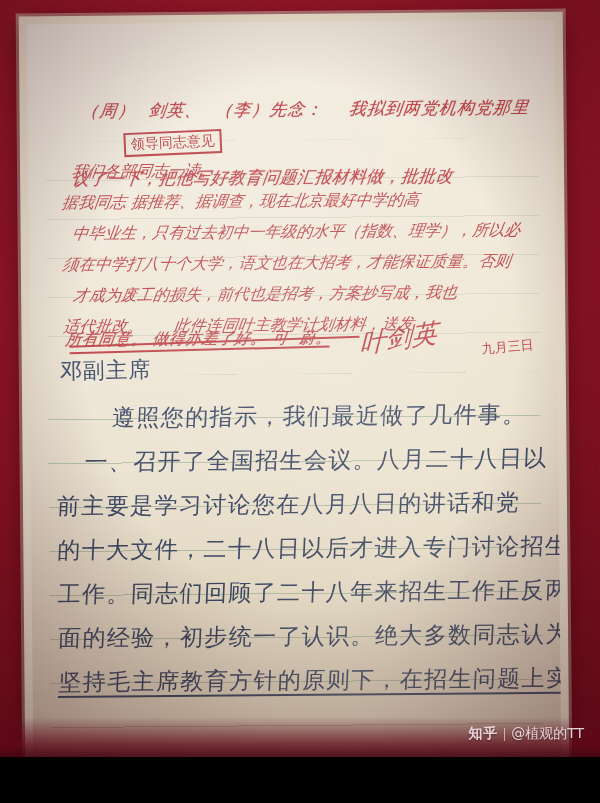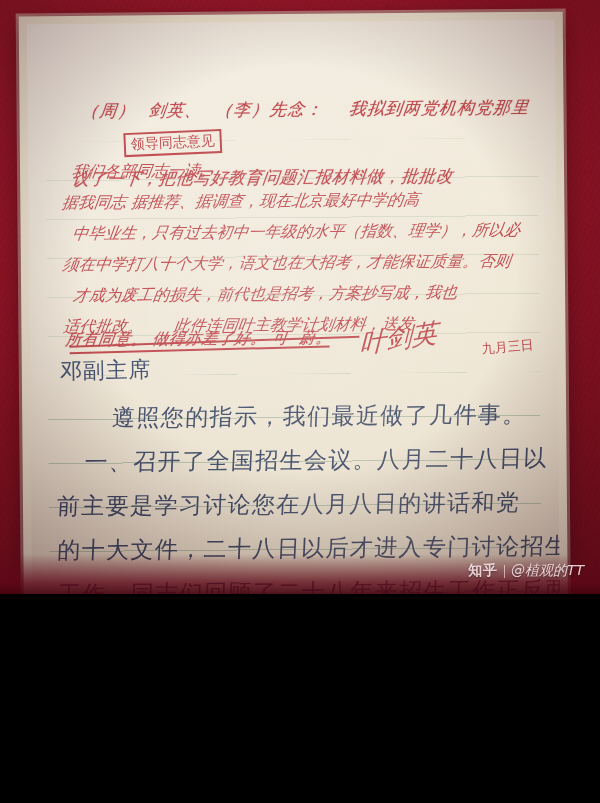--- a/index.html
+++ b/index.html
@@ -6,21 +6,21 @@
     margin: 0;
     padding: 0;
     background: #000;
   }
   body {
     font-family: "Liberation Sans", sans-serif;
   }
   #photo {
     position: relative;
     width: 600px;
-    height: 594px;
+    height: 757px;
     overflow: hidden;
     background: #8e1423;
   }
   
   .backdrop {
     position: absolute;
     inset: 0;
     background:
       radial-gradient(ellipse 70% 50% at 52% 30%, rgba(255,120,130,0.30) 0%, rgba(170,25,45,0.05) 45%, rgba(0,0,0,0.0) 75%),
       radial-gradient(ellipse 90% 70% at 50% 100%, rgba(120,10,30,0.55) 0%, rgba(150,20,40,0.1) 60%),
@@ -272,21 +272,20 @@
     font-family: "DejaVu Sans", sans-serif;
   }
   .credit .sep {
     width: 1px;
     height: 13px;
     background: rgba(255,235,240,0.65);
     display: inline-block;
   }
   .credit .author {
     font-family: "DejaVu Sans", sans-serif;
-    font-style: italic;
   }
 
   
   .shelf {
     position: absolute;
     left: 0;
     right: 0;
     bottom: 0;
     height: 40px;
     background: linear-gradient(to bottom, rgba(110,12,28,0.0) 0%, rgba(95,8,24,0.75) 70%, rgba(70,4,16,0.9) 100%);

